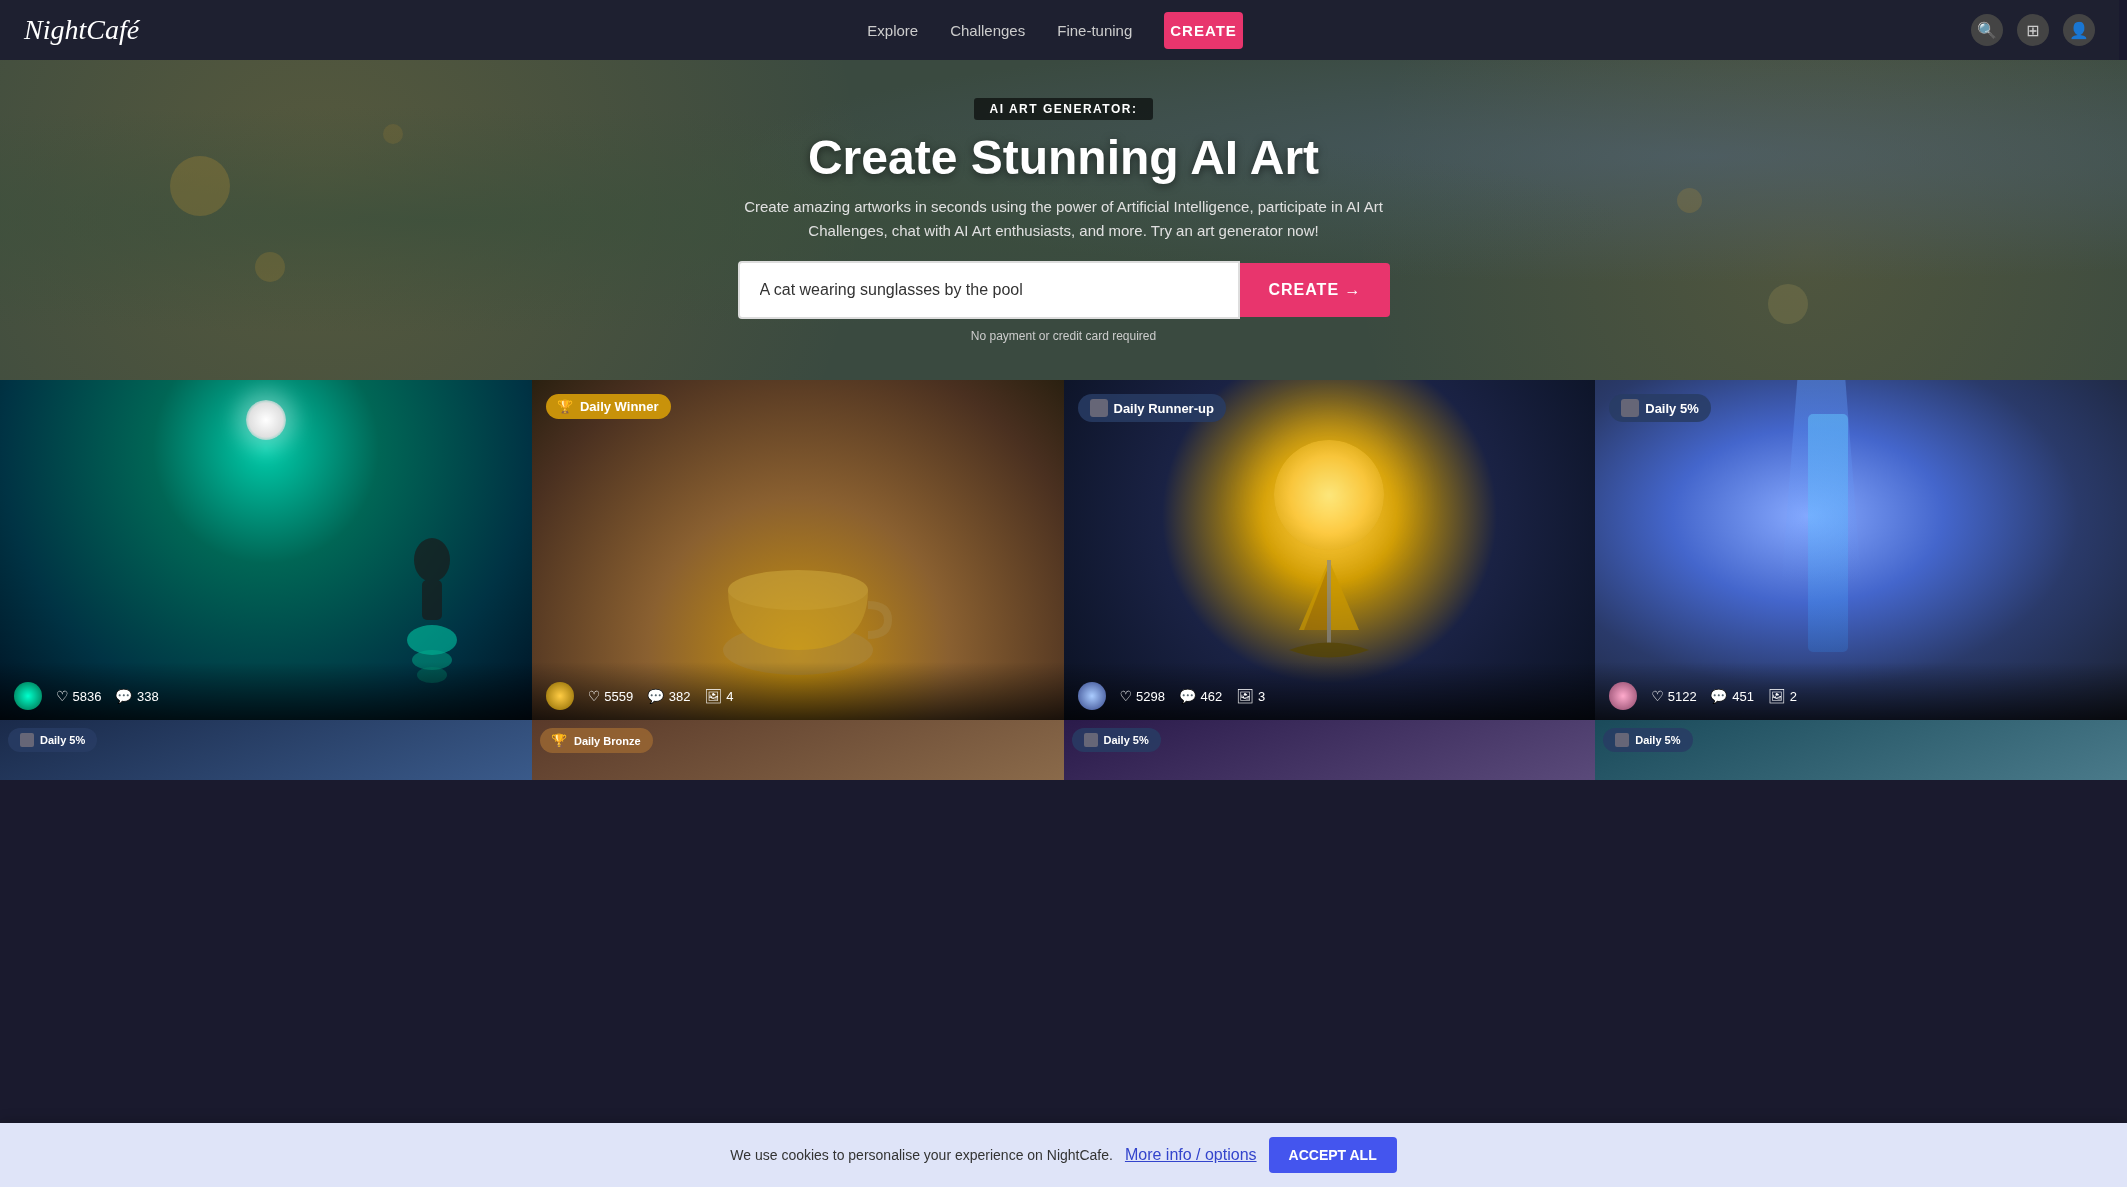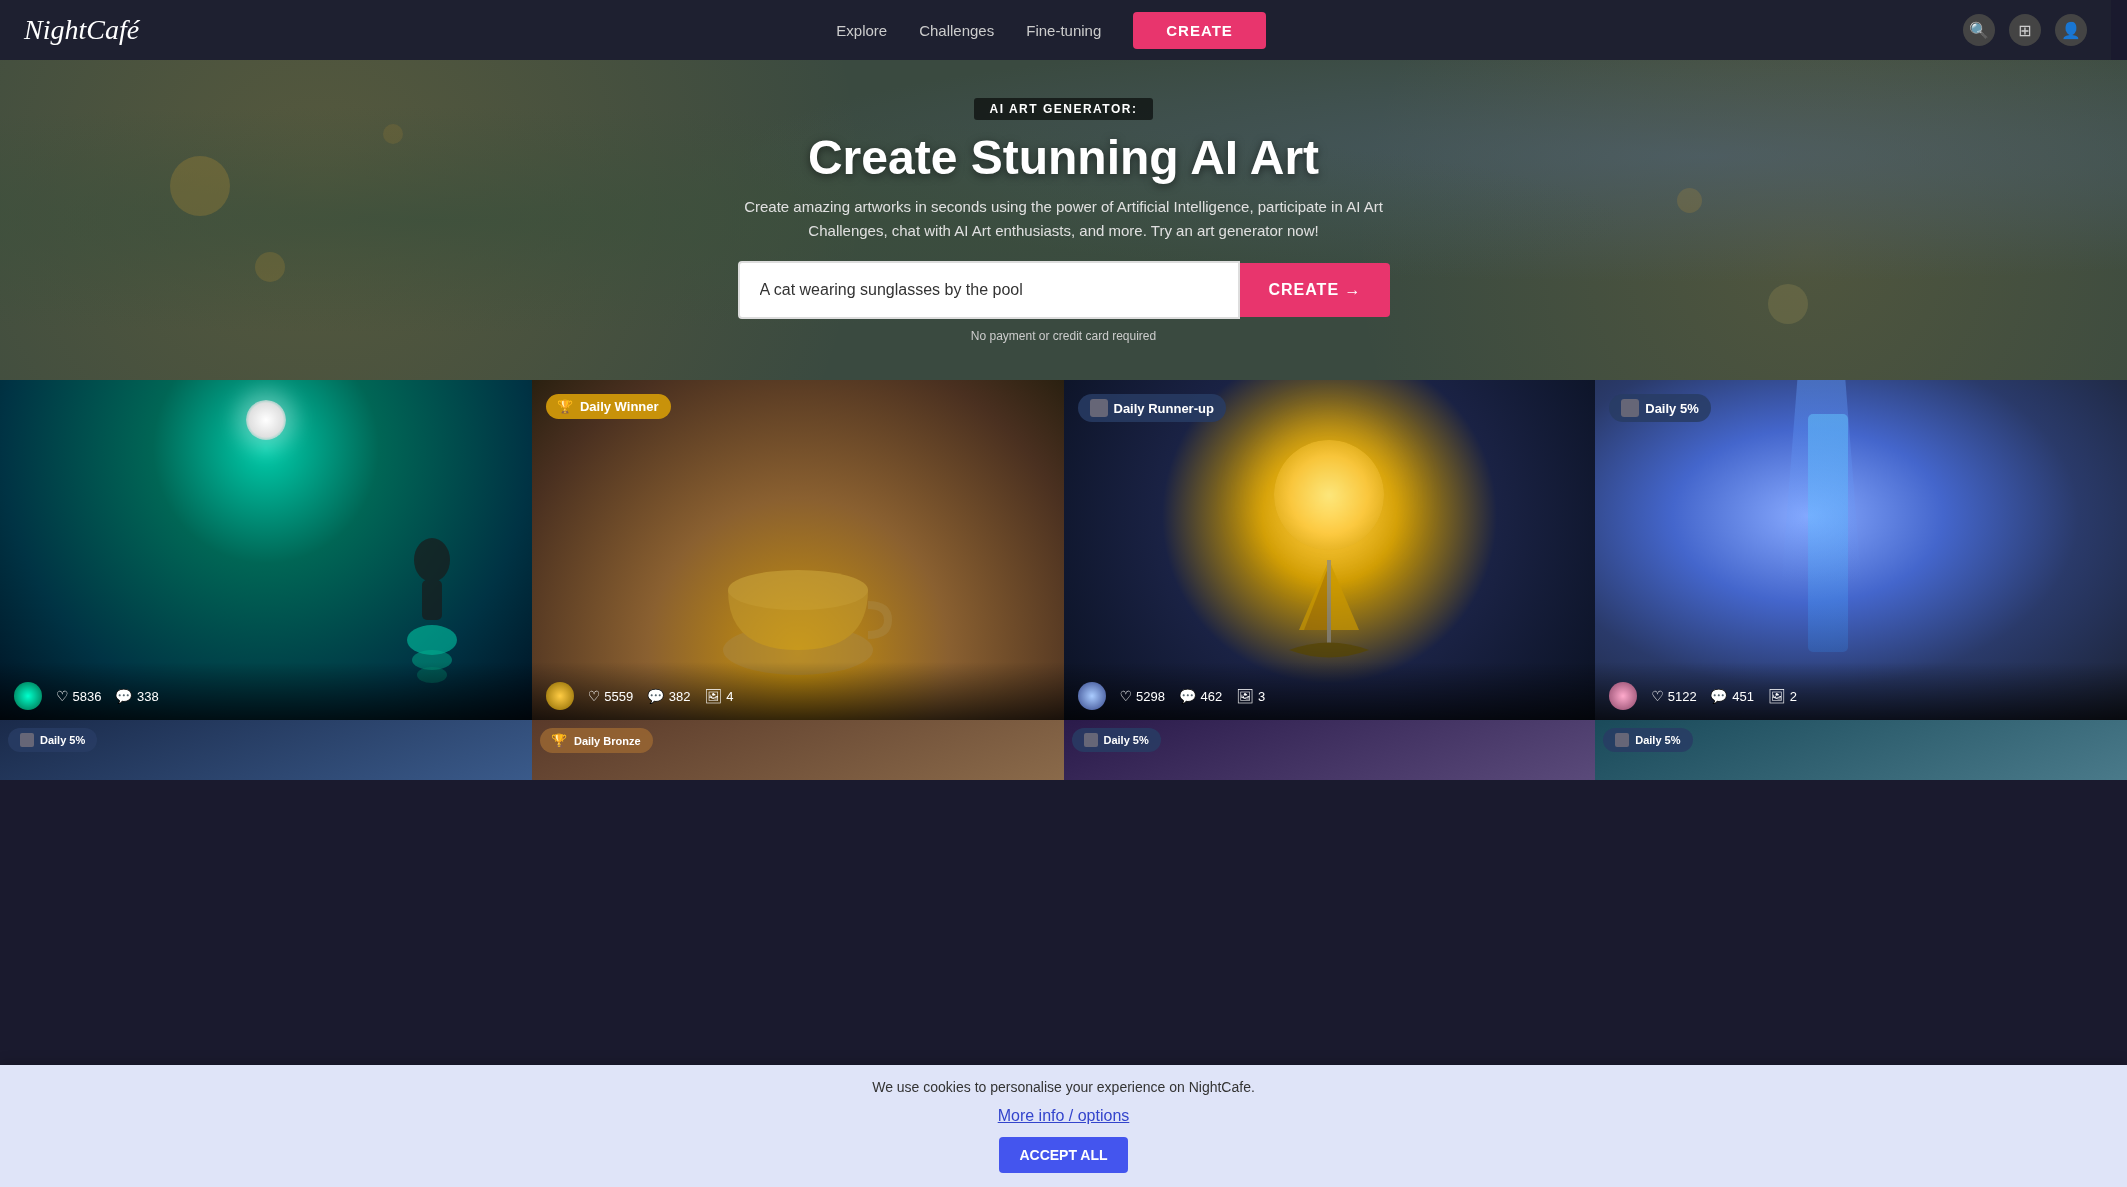--- a/index.html
+++ b/index.html
@@ -1,36 +1,36 @@
 <!DOCTYPE html>
 <html><head>
   <meta charset="utf-8">
   <style>
     * { margin: 0; padding: 0; box-sizing: border-box; }
     body { font-family: 'Segoe UI', Arial, sans-serif; background: #1a1a2e; color: #fff; overflow-x: hidden; }
 
     
     .header {
-      position: fixed; top: 0; left: 0; right: 16px; z-index: 100;
+      position: fixed; top: 0; left: 0; right: 8px; z-index: 100;
       background: #1e2030; height: 60px;
       display: flex; align-items: center; justify-content: space-between;
       padding: 0 24px;
     }
     .logo {
       font-family: 'Brush Script MT', cursive; font-size: 28px;
       color: #fff; text-decoration: none; font-style: italic;
     }
     .nav { display: flex; align-items: center; gap: 32px; }
     .nav-link {
       color: #ccc; text-decoration: none; font-size: 15px;
       cursor: pointer;
     }
     .create-btn-header {
       background: #e8356d; color: #fff; border: none;
-      padding: 10px 33px; border-radius: 4px; font-size: 15px;
+      padding: 10px 6px; border-radius: 4px; font-size: 15px;
       font-weight: 700; letter-spacing: 1px; cursor: pointer;
     }
     .header-icons { display: flex; align-items: center; gap: 14px; }
     .header-icon {
       width: 32px; height: 32px; border-radius: 50%;
       background: #444; display: flex; align-items: center; justify-content: center;
       cursor: pointer; font-size: 16px; color: #ccc;
     }
 
     
@@ -148,21 +148,20 @@
       position: absolute; inset: 0; display: flex; align-items: center; justify-content: center;
     }
 
     
     .cookie-banner {
       position: fixed; bottom: 0; left: 0; right: 0; z-index: 200;
       background: rgba(230,235,255,0.97);
       display: flex; align-items: center; justify-content: center; gap: 12px;
       padding: 14px 24px;
       box-shadow: 0 -2px 12px rgba(0,0,0,0.2);
-      flex-direction: column;
     }
     .cookie-text { color: #333; font-size: 14px; }
     .cookie-link { color: #3344cc; text-decoration: underline; cursor: pointer; }
     .cookie-accept {
       background: #4455ee; color: #fff; border: none;
       padding: 10px 20px; border-radius: 4px; font-size: 14px;
       font-weight: 700; cursor: pointer; white-space: nowrap;
     }
 
     

